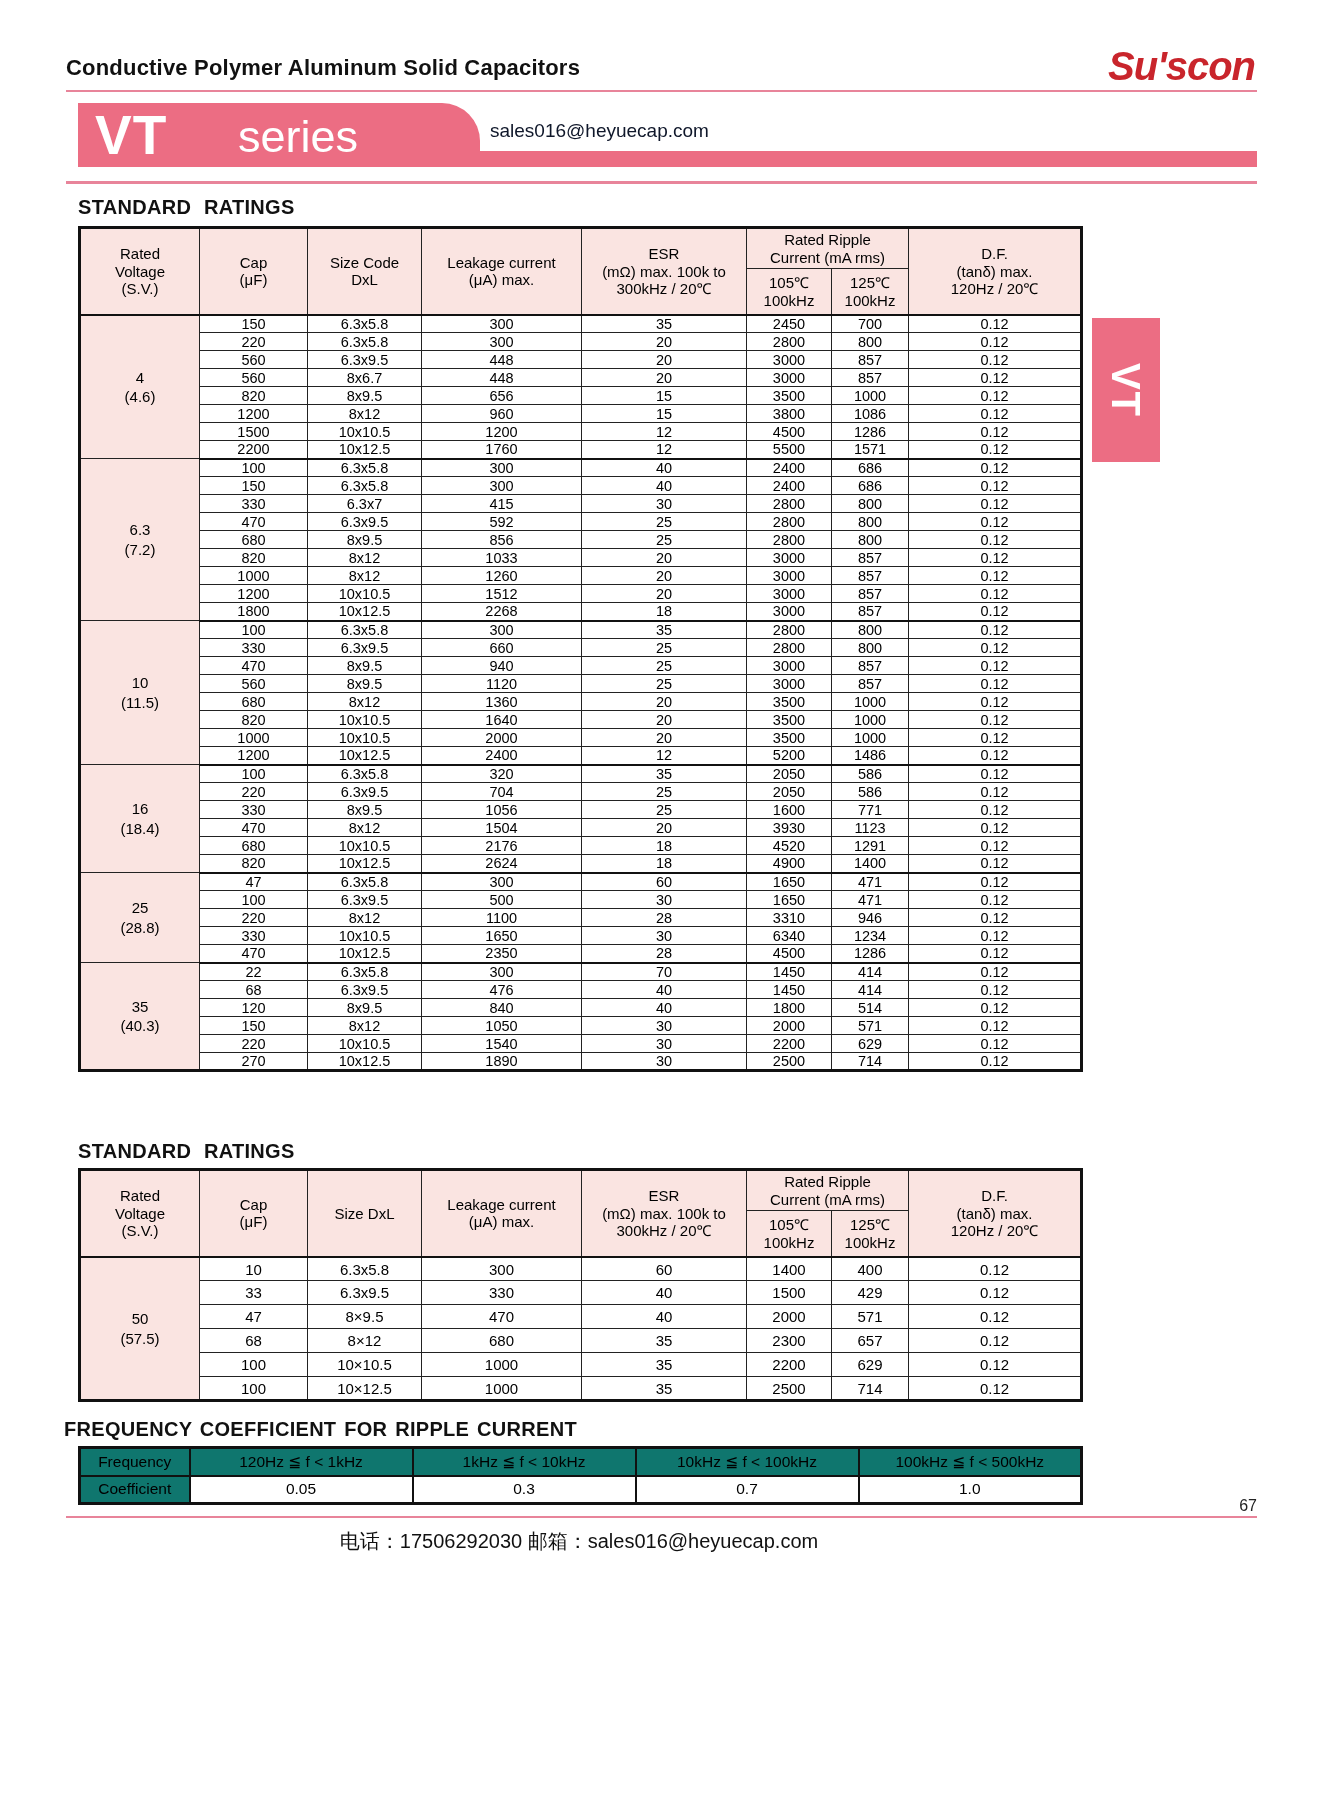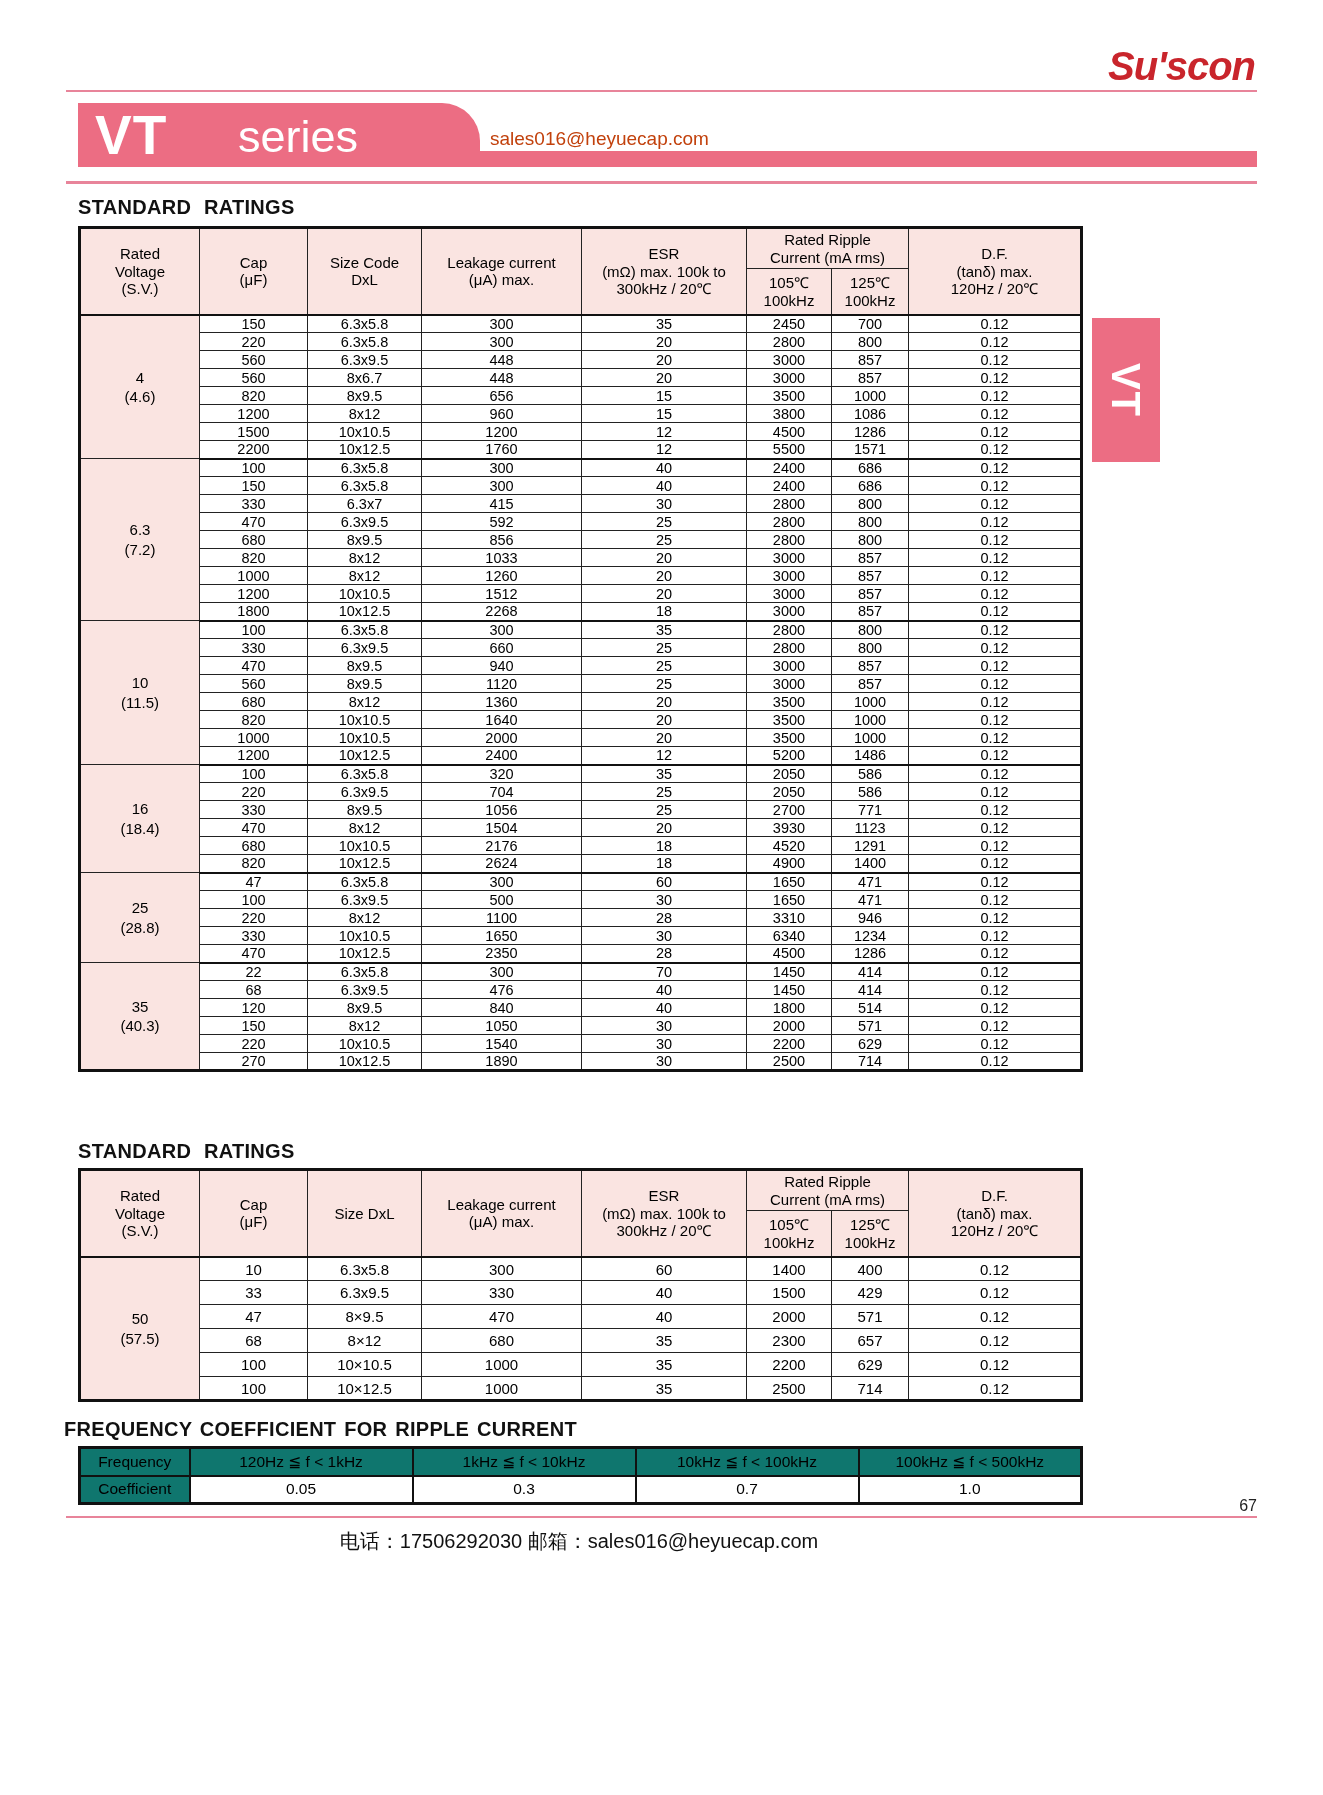--- a/index.html
+++ b/index.html
@@ -10,21 +10,21 @@
   .brand { position:absolute; top:44px; left:1020px; width:235px; text-align:right; font-size:40px; font-weight:bold; font-style:italic; color:#c9252c; letter-spacing:-1px; }
   .rule { position:absolute; left:66px; width:1191px; background:#e8849a; }
   .rule-top { top:90px; height:2px; }
   .rule-banner { top:181px; height:3px; }
   .rule-footer { top:1516px; height:2px; }
 
   .banner-block { position:absolute; left:78px; top:103px; width:402px; height:64px; background:#ec6d83; border-radius:0 38px 0 0; }
   .banner-vt { position:absolute; left:17px; top:0px; font-size:55px; font-weight:bold; color:#fff; letter-spacing:1px; }
   .banner-series { position:absolute; left:160px; top:8px; font-size:45px; color:#fff; }
   .banner-strip { position:absolute; left:430px; top:151px; width:827px; height:16px; background:#ec6d83; }
-  .banner-email { position:absolute; left:490px; top:120px; font-size:19px; color:#c2410c;margin-top:8px; }
+  .banner-email { position:absolute; left:490px; top:120px; font-size:19px; color:#0f172a; }
 
   .side-tab { position:absolute; left:1092px; top:318px; width:68px; height:144px; background:#ec6d83; display:flex; align-items:center; justify-content:center; }
   .side-tab span { transform:rotate(90deg); color:#fff; font-size:40px; font-weight:bold; letter-spacing:2px; }
 
   .heading { position:absolute; font-size:20px; font-weight:bold; color:#111; word-spacing:7px; letter-spacing:.3px; }
   .heading1 { left:78px; top:196px; }
   .heading2 { left:78px; top:1140px; }
   .freq-heading { left:64px; top:1418px; word-spacing:2px; }
 
   table { border-collapse:collapse; table-layout:fixed; }
@@ -47,20 +47,21 @@
   .freq .coef { background:#fff; }
 
   .page-number { position:absolute; left:1210px; top:1484px; width:47px; text-align:right; font-size:16px; color:#222;margin-top:13px; }
   .footer-contact { position:absolute; left:78px; top:1528px; width:1002px; text-align:center; font-size:20px; color:#111; }
 </style>
 </head>
 <body>
 
 <div class="page">
 
+  <div class="page-title">Conductive Polymer Aluminum Solid Capacitors</div>
   <div class="brand">Su'scon</div>
   <div class="rule rule-top"></div>
 
   <div class="banner-block">
     <span class="banner-vt">VT</span>
     <span class="banner-series">series</span>
   </div>
   <div class="banner-strip"></div>
   <div class="banner-email">sales016@heyuecap.com</div>
   <div class="rule rule-banner"></div>
@@ -359,21 +360,21 @@
           <td>25</td>
           <td>2050</td>
           <td>586</td>
           <td>0.12</td>
         </tr>
         <tr>
           <td>330</td>
           <td>8x9.5</td>
           <td>1056</td>
           <td>25</td>
-          <td>2700</td>
+          <td>1600</td>
           <td>771</td>
           <td>0.12</td>
         </tr>
         <tr>
           <td>470</td>
           <td>8x12</td>
           <td>1504</td>
           <td>20</td>
           <td>3930</td>
           <td>1123</td>

